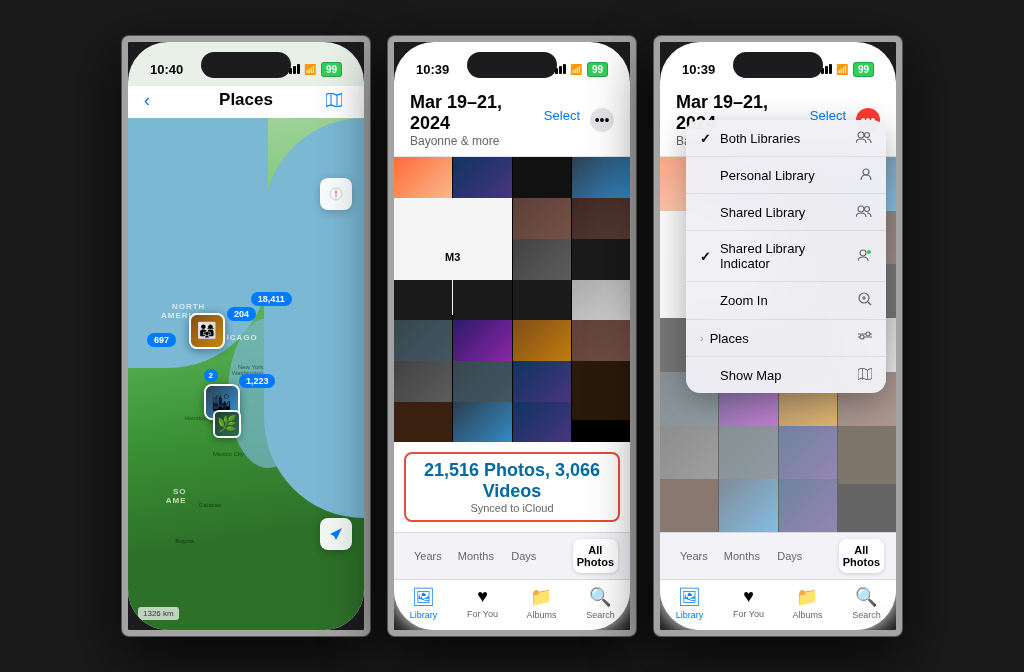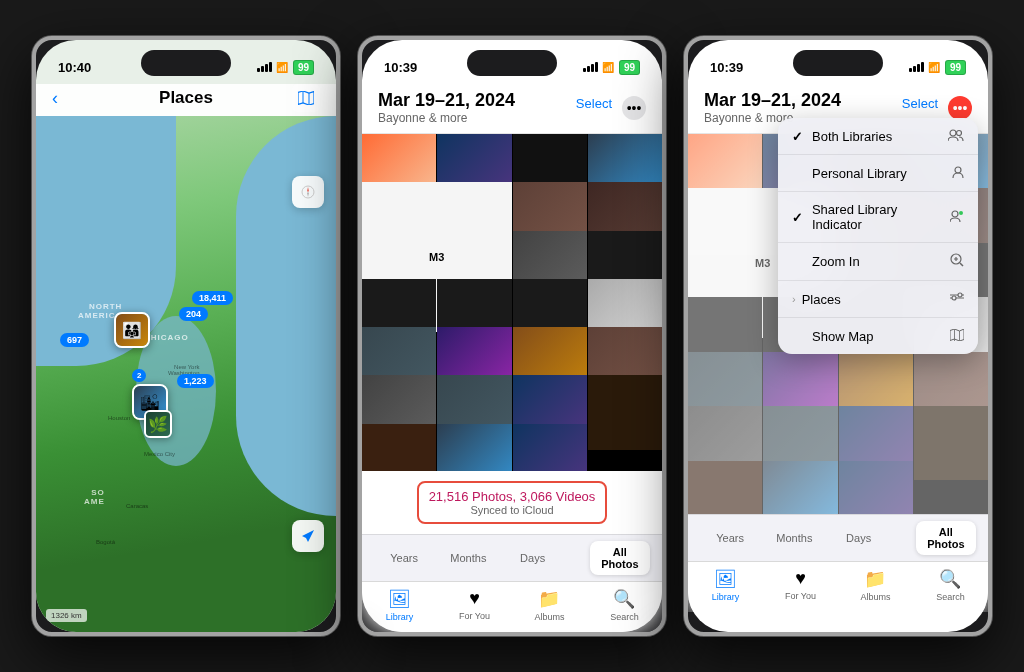--- a/index.html
+++ b/index.html
@@ -11,25 +11,25 @@
       align-items: center;
       justify-content: center;
       gap: 18px;
       font-family: -apple-system, BlinkMacSystemFont, 'SF Pro Display', 'Helvetica Neue', sans-serif;
       overflow: hidden;
     }
 
     
     .iphone {
       position: relative;
-      width: 308px;
+      width: 248px;
       height: 600px;
       background: #1c1c1e;
-      border-radius: 20px;
-      border: 4px solid #a3a3a3;
+      border-radius: 7px;
+      border: 6px solid #a3a3a3;
       box-shadow: 0 0 0 1px #555, 0 20px 60px rgba(0,0,0,0.8);
       overflow: hidden;
       flex-shrink: 0;
     }
     .iphone-screen {
       width: 100%;
       height: 100%;
       background: #fff;
       border-radius: 40px;
       overflow: hidden;
@@ -290,21 +290,21 @@
       padding: 10px;
       text-align: center;
       background: #fff;
     }
     .summary-box {
       border: 2px solid #e74c3c;
       border-radius: 8px;
       padding: 6px 10px;
       display: inline-block;
     }
-    .summary-count { font-size: 13px; font-weight: 400; color: #be185d; }
+    .summary-count { font-size: 18px; font-weight: 700; color: #0369a1; }
     .summary-sync { font-size: 11px; color: #666; }
 
     
     .bottom-tabs {
       display: flex;
       border-top: 1px solid rgba(0,0,0,0.15);
       background: rgba(255,255,255,0.95);
       backdrop-filter: blur(10px);
       padding: 6px 0 10px;
     }
@@ -462,21 +462,21 @@
         <div class="map-land-label" style="top:72%;left:16%;">SO<br>AME</div>
         <div class="map-land-label" style="top:42%;left:36%;">Chicago</div>
         <div class="map-land-label" style="top:48%;left:44%;font-size:6px;color:rgba(0,0,0,0.5);font-weight:400;letter-spacing:0;text-transform:none">New York<br>Washington</div>
         <div class="map-land-label" style="top:58%;left:24%;font-size:6px;color:rgba(0,0,0,0.5);font-weight:400;letter-spacing:0;text-transform:none">Houston</div>
         <div class="map-land-label" style="top:65%;left:36%;font-size:6px;color:rgba(0,0,0,0.5);font-weight:400;letter-spacing:0;text-transform:none">Mexico City</div>
         <div class="map-land-label" style="top:75%;left:30%;font-size:6px;color:rgba(0,0,0,0.5);font-weight:400;letter-spacing:0;text-transform:none">Caracas</div>
         <div class="map-land-label" style="top:82%;left:20%;font-size:6px;color:rgba(0,0,0,0.5);font-weight:400;letter-spacing:0;text-transform:none">Bogotá</div>
 
         <div class="map-pin" style="top:42%;left:8%;">697</div>
         <div class="map-pin" style="top:34%;left:52%;">18,411</div>
-        <div class="map-pin" style="top:37%;left:42%;margin-left:17px;">204</div>
+        <div class="map-pin" style="top:37%;left:42%;">204</div>
         <div class="map-pin" style="top:50%;left:47%;">1,223</div>
         <div class="map-pin" style="top:49%;left:32%;font-size:8px;padding:2px 5px;">2</div>
 
         <div class="map-pin-photo" style="top:38%;left:26%;">
           <div class="photo-placeholder pc-warm">👨‍👩‍👧</div>
         </div>
         <div class="map-pin-photo" style="top:52%;left:32%;">
           <div class="photo-placeholder pc-gray">🏙</div>
         </div>
         <div class="map-pin-photo-small" style="top:57%;left:36%;">
@@ -700,20 +700,34 @@
             <span>Personal Library</span>
           </div>
           <span class="menu-icon-right">
             <svg width="12" height="12" viewBox="0 0 12 12">
               <circle cx="6" cy="4" r="3" fill="none" stroke="#666" stroke-width="1.2"></circle>
               <path d="M1 12c0-3 2-5 5-5s5 2 5 5" fill="none" stroke="#666" stroke-width="1.2"></path>
             </svg>
           </span>
         </div>
 
+        <div class="menu-item">
+          <div class="menu-item-left">
+            <span class="menu-checkmark" style="visibility:hidden">✓</span>
+            <span>Shared Library</span>
+          </div>
+          <span class="menu-icon-right">
+            <svg width="16" height="12" viewBox="0 0 16 12">
+              <circle cx="5" cy="4" r="3" fill="none" stroke="#666" stroke-width="1.2"></circle>
+              <path d="M0 12c0-3 2-4 5-4s5 1 5 4" fill="none" stroke="#666" stroke-width="1.2"></path>
+              <circle cx="11" cy="4" r="2.5" fill="none" stroke="#666" stroke-width="1.2"></circle>
+              <path d="M11 8c2 0 4 1 4 4" fill="none" stroke="#666" stroke-width="1.2"></path>
+            </svg>
+          </span>
+        </div>
 
         <div class="menu-item">
           <div class="menu-item-left">
             <span class="menu-checkmark">✓</span>
             <span>Shared Library Indicator</span>
           </div>
           <span class="menu-icon-right">
             <svg width="14" height="12" viewBox="0 0 14 12">
               <circle cx="5" cy="4" r="3" fill="none" stroke="#666" stroke-width="1.2"></circle>
               <path d="M0 12c0-3 2-4 5-4s5 1 5 4" fill="none" stroke="#666" stroke-width="1.2"></path>

